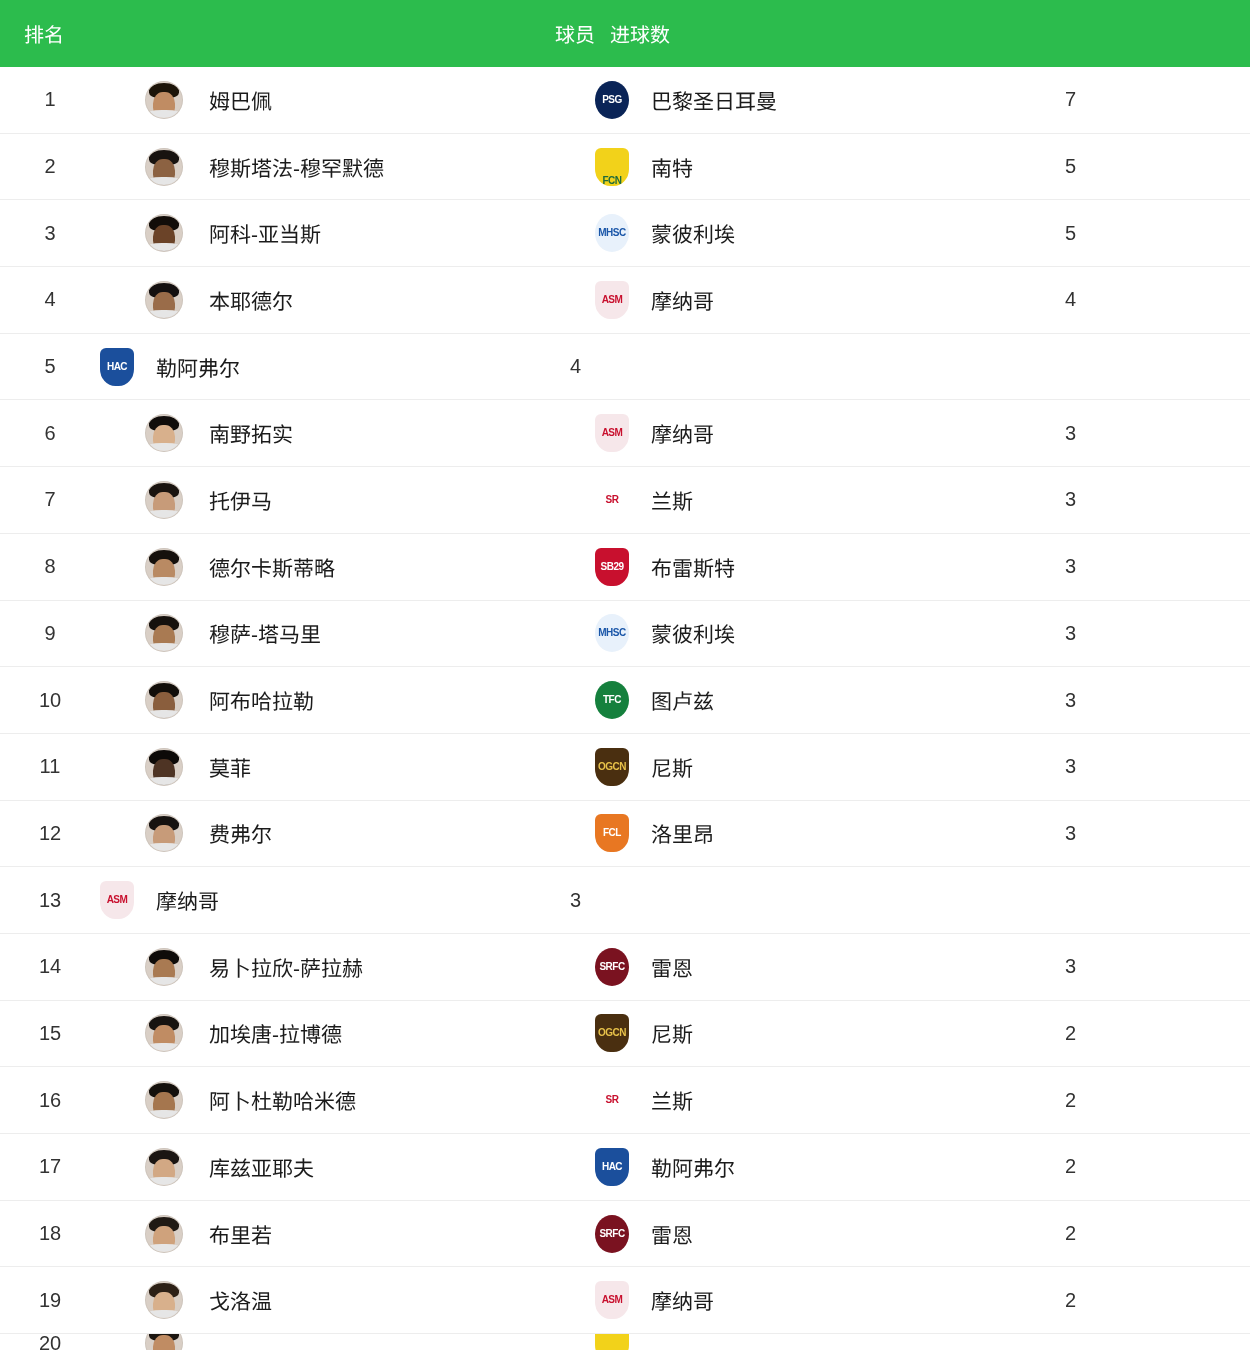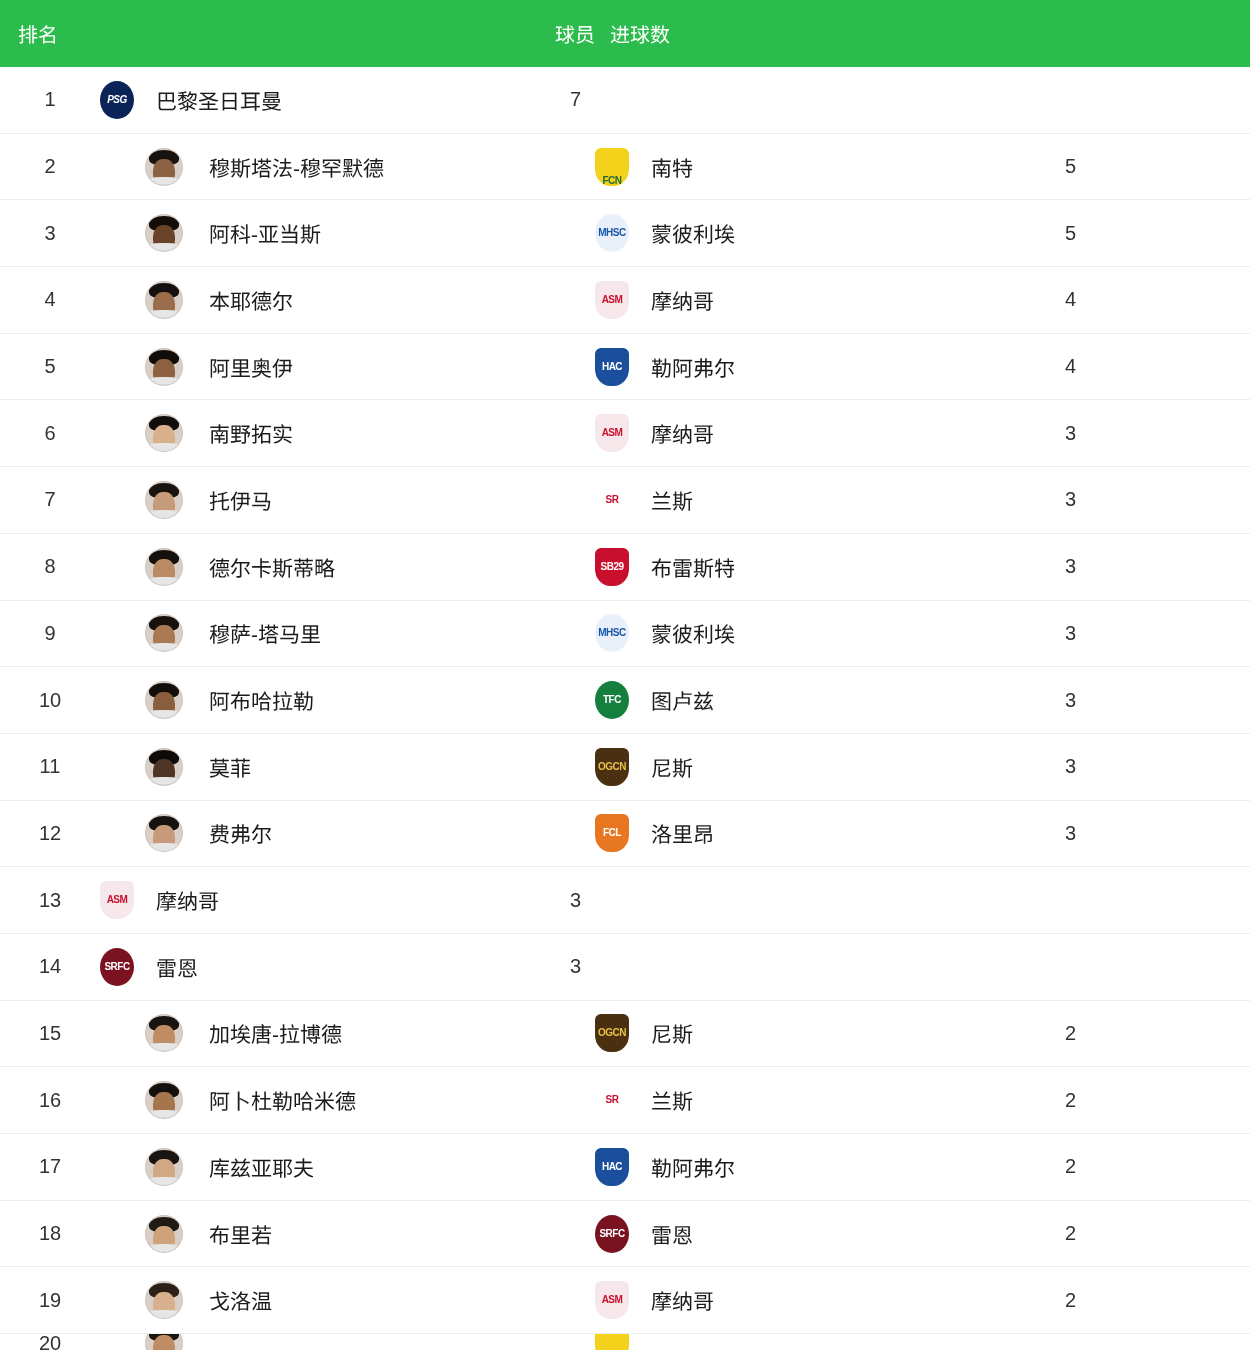--- a/index.html
+++ b/index.html
@@ -26,21 +26,21 @@
     background: #2cbc4d;
     color: #ffffff;
     font-size: 20px;
     font-weight: normal;
   }
   .col-rank   { width: 140px; flex: 0 0 140px; text-align: left; padding-left: 30px; }
   .col-player { width: 455px; flex: 0 0 455px; text-align: right; padding-left: 0px; }
   .col-team   { width: 455px; flex: 0 0 455px; text-align: left; }
   .col-goals  { width: 200px; flex: 0 0 200px; text-align: left; padding-left: 10px; }
 
-  .table-header .col-rank   { padding-left: 18px; }
+  .table-header .col-rank   { padding-left: 24px; }
   .table-header .col-player { padding-left: 145px; }
   .table-header .col-team   { padding-left: 0px; }
   .table-header .col-goals  { padding-left: 15px; }
 
   
   .row {
     display: flex;
     align-items: center;
     height: 66.7px;
     border-bottom: 1px solid #ededed;
@@ -149,23 +149,31 @@
 
   <div class="table-header" style="background: rgb(44, 188, 77);">
     <div class="col-rank">排名</div>
     <div class="col-player">球员</div>
     <div class="col-goals">进球数</div>
   </div>
 
   <div id="rows-container">
       <div class="row">
         <div class="col-rank">1</div>
+        <div class="player-cell">
+          <div class="avatar">
+            <div class="hair" style="background: rgb(28, 20, 9);"></div>
+            <div class="face" style="background: rgb(192, 140, 99);"></div>
+            <div class="shoulders"></div>
+          </div>
+          <span class="player-name">姆巴佩</span>
+        </div>
         <div class="team-cell">
           <div class="crest round">
-            <div class="shield" style="background: rgb(10, 36, 87); color: rgb(255, 255, 255); font-style: italic;">
+            <div class="shield" style="background: rgb(10, 36, 87); color: rgb(255, 255, 255);">
               <span class="inner">PSG</span>
             </div>
           </div>
           <span class="team-name">巴黎圣日耳曼</span>
         </div>
         <div class="goals-cell">7</div>
       </div>
       <div class="row">
         <div class="col-rank">2</div>
         <div class="player-cell">
@@ -221,28 +229,20 @@
             <div class="shield" style="background: rgb(246, 231, 234); color: rgb(200, 16, 46);">
               <span class="inner">ASM</span>
             </div>
           </div>
           <span class="team-name">摩纳哥</span>
         </div>
         <div class="goals-cell">4</div>
       </div>
       <div class="row">
         <div class="col-rank">5</div>
-        <div class="player-cell">
-          <div class="avatar">
-            <div class="hair" style="background: rgb(18, 12, 8);"></div>
-            <div class="face" style="background: rgb(142, 97, 64);"></div>
-            <div class="shoulders"></div>
-          </div>
-          <span class="player-name">阿里奥伊</span>
-        </div>
         <div class="team-cell">
           <div class="crest">
             <div class="shield" style="background: rgb(27, 79, 156); color: rgb(255, 255, 255);">
               <span class="inner">HAC</span>
             </div>
           </div>
           <span class="team-name">勒阿弗尔</span>
         </div>
         <div class="goals-cell">4</div>
       </div>
@@ -393,20 +393,28 @@
             <div class="shield" style="background: rgb(246, 231, 234); color: rgb(200, 16, 46);">
               <span class="inner">ASM</span>
             </div>
           </div>
           <span class="team-name">摩纳哥</span>
         </div>
         <div class="goals-cell">3</div>
       </div>
       <div class="row">
         <div class="col-rank">14</div>
+        <div class="player-cell">
+          <div class="avatar">
+            <div class="hair" style="background: rgb(15, 12, 10);"></div>
+            <div class="face" style="background: rgb(169, 122, 82);"></div>
+            <div class="shoulders"></div>
+          </div>
+          <span class="player-name">易卜拉欣-萨拉赫</span>
+        </div>
         <div class="team-cell">
           <div class="crest round">
             <div class="shield" style="background: rgb(122, 18, 32); color: rgb(255, 255, 255);">
               <span class="inner">SRFC</span>
             </div>
           </div>
           <span class="team-name">雷恩</span>
         </div>
         <div class="goals-cell">3</div>
       </div>

